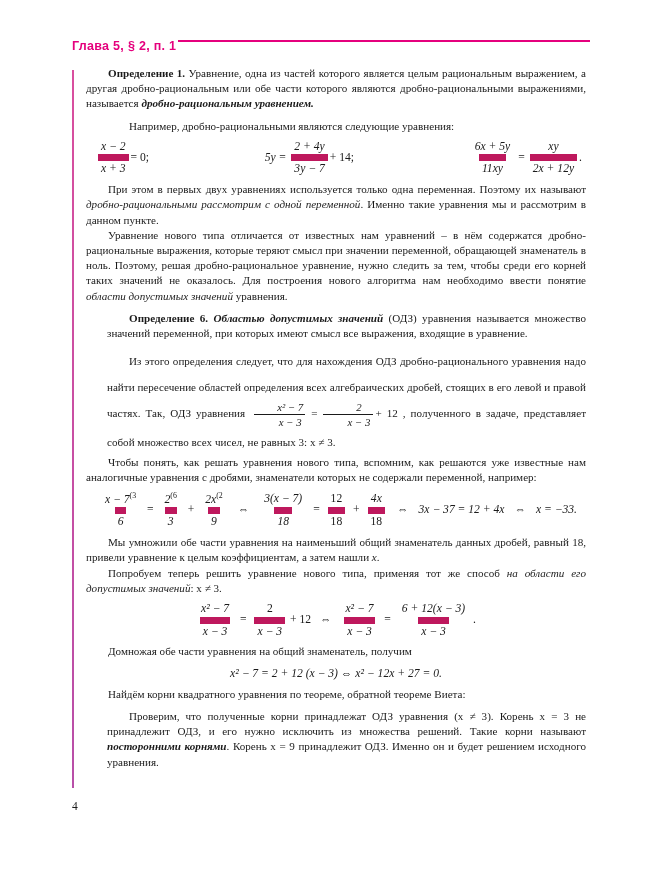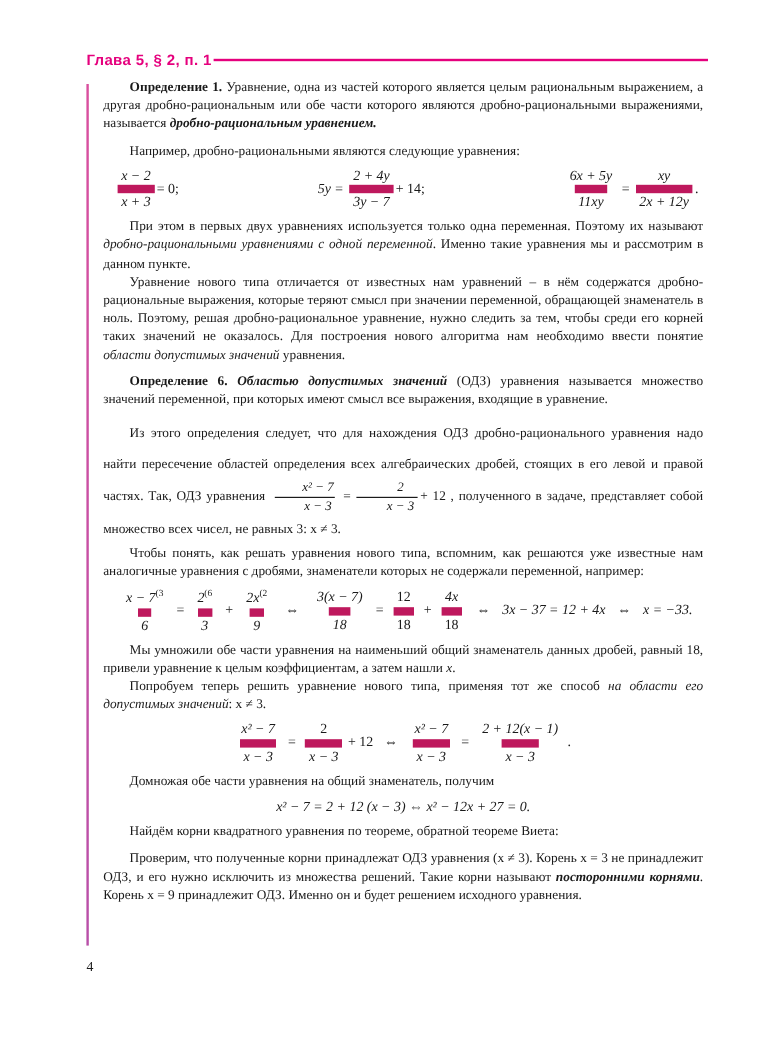--- a/index.html
+++ b/index.html
@@ -24,21 +24,21 @@
   }
 
   
   .header {
     position: absolute;
     left: 72px;
     top: 40px;
     width: 518px;
     height: 22px;
     display: flex;
-    align-items: center;
+    align-items: flex-start;
   }
   .header-title {
     font-family: "Liberation Sans", "DejaVu Sans", sans-serif;
     font-weight: bold;
     font-size: 12.5px;
     color: #e5007d;
     letter-spacing: 0.3px;
     white-space: nowrap;
     line-height: 1;
     padding-bottom: 1px;
@@ -73,20 +73,21 @@
     text-justify: inter-word;
   }
 
   p.para {
     margin: 0 0 0 0;
     text-indent: 22px;
     hyphens: manual;
   }
   p.gap {
     margin-top: 7px;
+    margin-left: 21px;
   }
 
   b.defin {
     font-weight: bold;
   }
   i.term {
     font-style: italic;
   }
   b.bi {
     font-weight: bold;
@@ -202,21 +203,21 @@
           <span class="num">6x + 5y</span>
           <span class="den">11xy</span>
         </span><span class="op up">=</span><span class="frac">
           <span class="num">xy</span>
           <span class="den">2x + 12y</span>
         </span><span class="up">.</span>
       </span>
 
     </div>
 
-    <p class="para"><span>При этом в первых двух уравнениях используется только одна переменная. Поэтому их называют </span><i class="term">дробно-рациональными уравнениями с одной переменной</i><span>. Именно такие уравнения мы и рассмотрим в данном пункте.</span></p>
+    <p class="para"><span>При этом в первых двух уравнениях используется только одна переменная. Поэтому их называют </span><i class="term">дробно-рациональными рассмотрим с одной переменной</i><span>. Именно такие уравнения мы и рассмотрим в данном пункте.</span></p>
 
     <p class="para"><span>Уравнение нового типа отличается от известных нам уравнений – в нём содержатся дробно-рациональные выражения, которые теряют смысл при значении переменной, обращающей знаменатель в ноль. Поэтому, решая дробно-рациональное уравнение, нужно следить за тем, чтобы среди его корней таких значений не оказалось. Для построения нового алгоритма нам необходимо ввести понятие </span><i class="term">области допустимых значений</i><span> уравнения.</span></p>
 
     <p class="para gap"><b class="defin">Определение 6.</b><b class="bi"> Областью допустимых значений</b><span> (ОДЗ) уравнения называется множество значений переменной, при которых имеют смысл все выражения, входящие в уравнение.</span></p>
 
     <p class="para gap lineblock"><span>Из этого определения следует, что для нахождения ОДЗ дробно-рационального уравнения надо найти пересечение областей определения всех алгебраических дробей, стоящих в его левой и правой частях. Так, ОДЗ уравнения </span><span class="math"><span class="inline-frac">
             <span class="num">x² − 7</span>
             <span class="den">x − 3</span>
           </span><span class="op up">=</span><span class="inline-frac">
             <span class="num">2</span>
@@ -280,21 +281,21 @@
           <span class="den">x − 3</span>
         </span>
         <span class="up">+ 12</span>
         <span class="op up" style="margin:0 6px;">⇔</span>
         <span class="frac">
           <span class="num">x² − 7</span>
           <span class="den">x − 3</span>
         </span>
         <span class="op up">=</span>
         <span class="frac">
-          <span class="num">2 + 12(x − 1)</span>
+          <span class="num">6 + 12(x − 3)</span>
           <span class="den">x − 3</span>
         </span>
         <span class="up">.</span>
       </span>
     </div>
 
     <p class="para">Домножая обе части уравнения на общий знаменатель, получим</p>
 
     <div class="eqrow">
       <span class="math">x² − 7 = 2 + 12 (x − 3) ⇔ x² − 12x + 27 = 0.</span>

